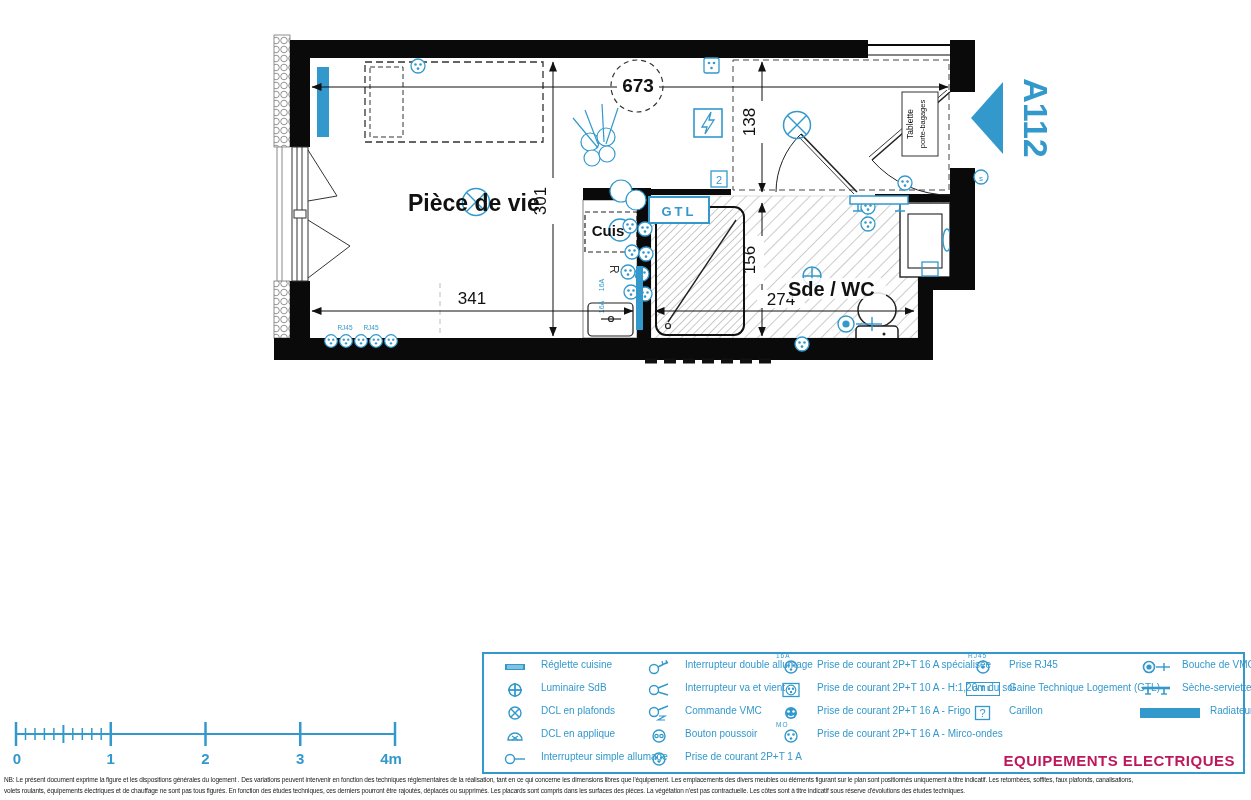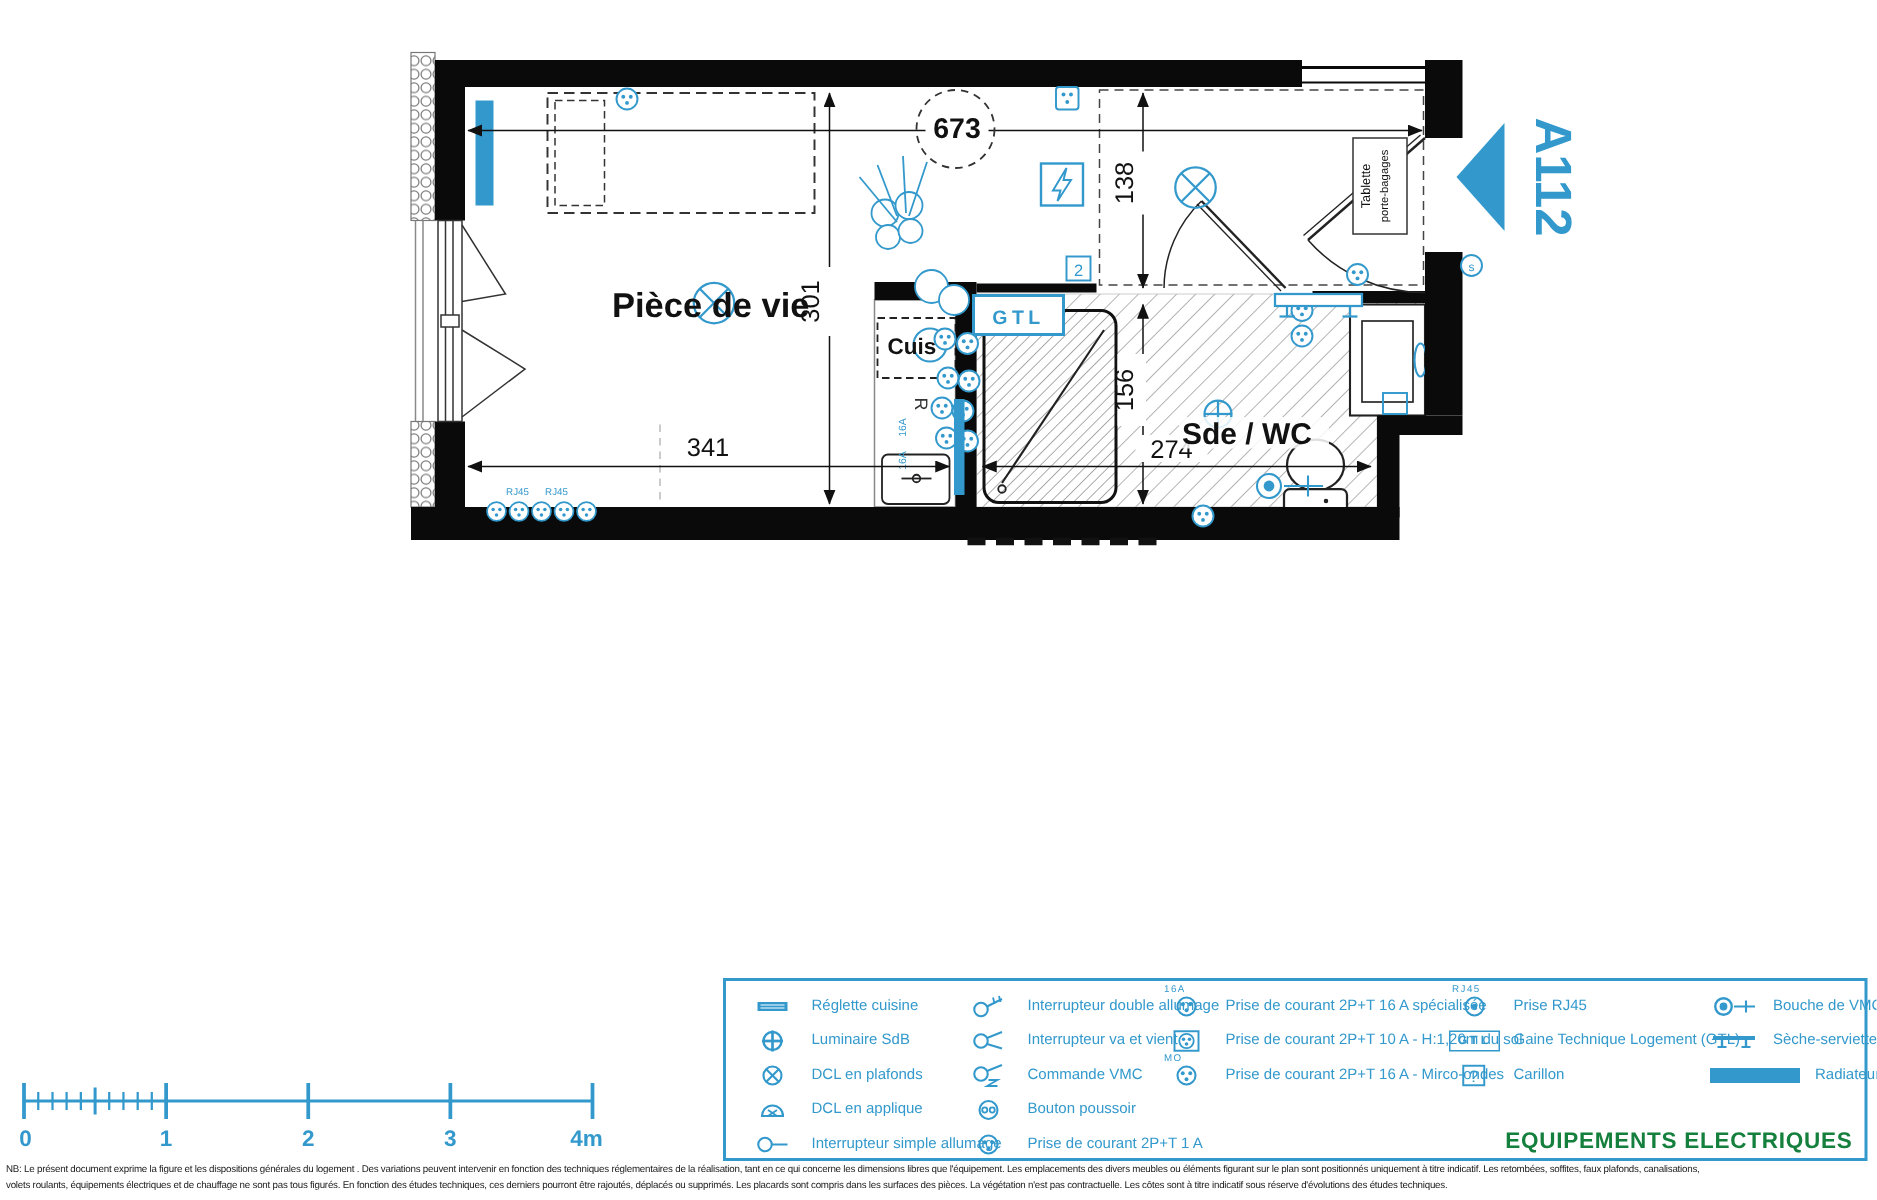--- a/index.html
+++ b/index.html
@@ -3,28 +3,28 @@
 <meta charset="utf-8">
 <style>
   html,body{margin:0;padding:0;}
   body{width:1251px;height:800px;background:#fff;position:relative;overflow:hidden;
        font-family:"Liberation Sans","DejaVu Sans",sans-serif;}
   #plan-svg{position:absolute;left:0;top:0;}
   
   .legend{position:absolute;left:482px;top:652px;width:759px;height:118px;
           border:2px solid #3399CC;background:#fff;}
   .lgcol{position:absolute;top:5px;}
-  .lgitem{height:23px;display:flex;align-items:center;gap:9px;}
+  .lgitem{height:23px;display:flex;align-items:flex-start;gap:9px;}
   .lgitem .ictr{width:34px;display:flex;justify-content:center;position:relative;flex:none;}
   .lgitem .lbl{font-size:10px;color:#3399CC;white-space:nowrap;}
   .tag{position:absolute;top:-7px;left:2px;font-size:6.5px;color:#3399CC;letter-spacing:1px;}
   .gtlbox{border:1.6px solid #3399CC;color:#3399CC;font-size:8px;font-weight:bold;
           letter-spacing:2px;padding:1px 5px;line-height:10px;}
   .lgtitle{position:absolute;right:8px;bottom:3px;font-size:15px;font-weight:bold;
-           color:#15803d;letter-spacing:.5px;}
+           color:#be185d;letter-spacing:.5px;}
   
   #scalebar{position:absolute;left:0;top:714px;}
   
   .disclaimer{position:absolute;left:4px;top:774px;width:1245px;color:#1a1a1a;
               font-size:6.5px;letter-spacing:-0.15px;line-height:11px;white-space:nowrap;overflow:hidden;}
 </style>
 </head>
 <body>
 
 <svg id="plan-svg" width="1251" height="648" viewBox="0 0 1251 648">
@@ -437,20 +437,31 @@
             <circle cx="11" cy="8" r="4.8" fill="none" stroke="#3399CC" stroke-width="1.2"></circle>
             <circle cx="9" cy="6.8" r="1.2" fill="#3399CC"></circle>
             <circle cx="13" cy="6.8" r="1.2" fill="#3399CC"></circle>
             <circle cx="11" cy="10" r="1.2" fill="#3399CC"></circle>
           </svg>
         </span>
       <span class="lbl">Prise de courant 2P+T 10 A - H:1,20m du sol</span>
     </div>
     <div class="lgitem">
       <span class="ictr">
+          <svg class="ic" width="22" height="16">
+            <circle cx="11" cy="8" r="6" fill="#3399CC"></circle>
+            <circle cx="8.5" cy="6.5" r="1.3" fill="#fff"></circle>
+            <circle cx="13.5" cy="6.5" r="1.3" fill="#fff"></circle>
+            <path d="M8,10.5 Q11,13 14,10.5" stroke="#fff" stroke-width="1.2" fill="none"></path>
+          </svg>
+        </span>
+      <span class="lbl">Prise de courant 2P+T 16 A - Frigo</span>
+    </div>
+    <div class="lgitem">
+      <span class="ictr">
           <span class="tag">MO</span>
           <svg class="ic" width="22" height="16">
             <circle cx="11" cy="8" r="6" fill="none" stroke="#3399CC" stroke-width="1.4"></circle>
             <circle cx="8.5" cy="6.5" r="1.3" fill="#3399CC"></circle>
             <circle cx="13.5" cy="6.5" r="1.3" fill="#3399CC"></circle>
             <circle cx="11" cy="10.5" r="1.3" fill="#3399CC"></circle>
           </svg>
         </span>
       <span class="lbl">Prise de courant 2P+T 16 A - Mirco-ondes</span>
     </div>

